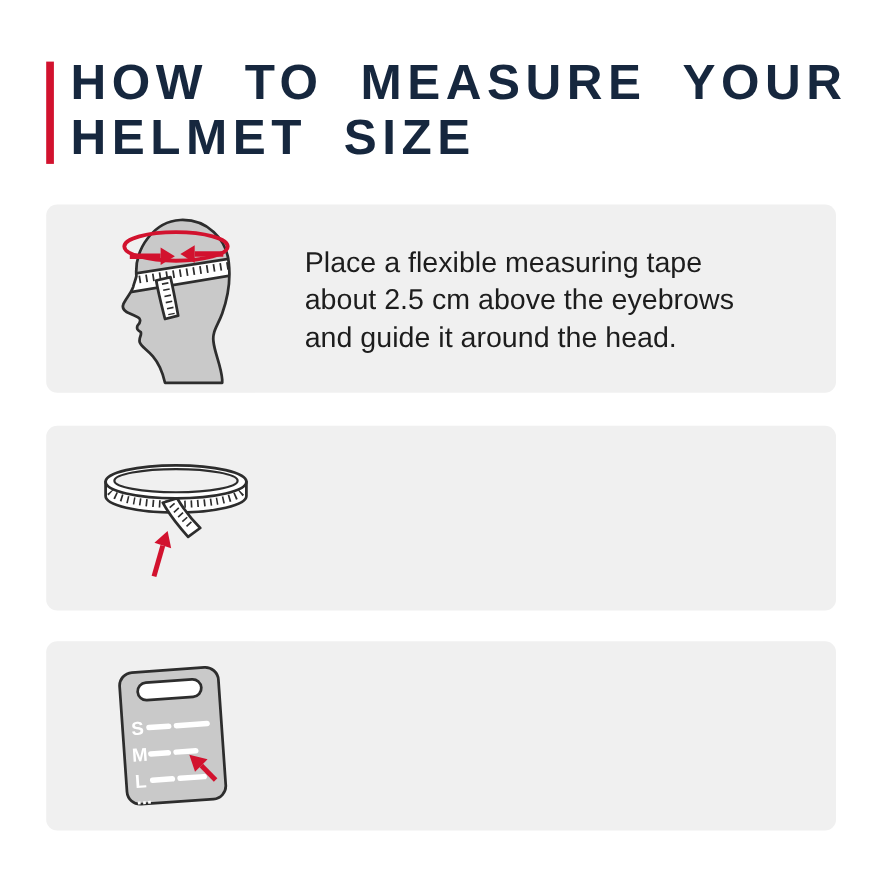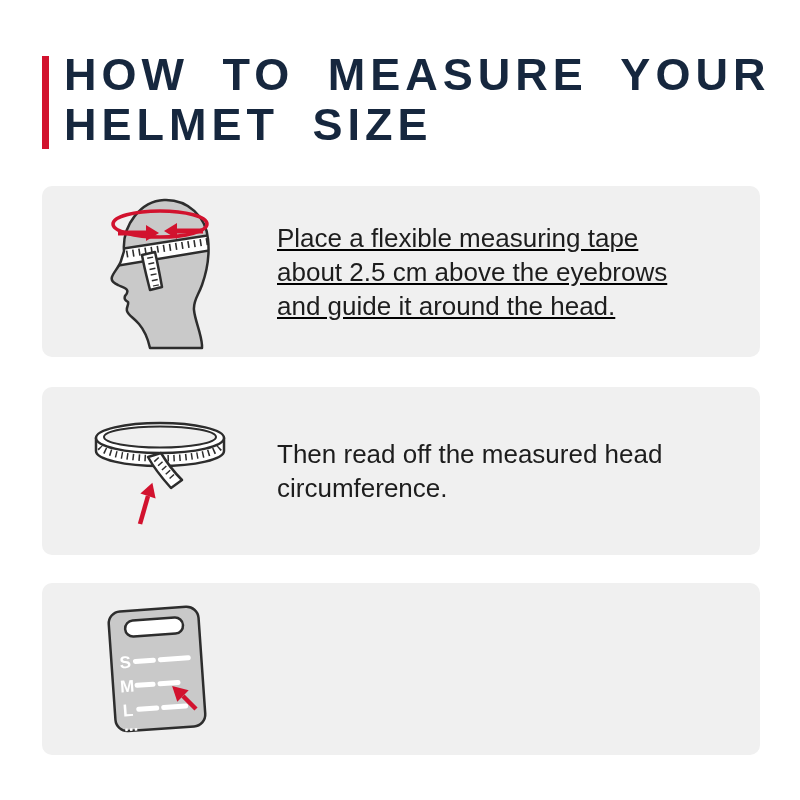--- a/index.html
+++ b/index.html
@@ -27,21 +27,21 @@
     white-space: pre-line;
   }
 
   
   .card {
     position: absolute; left: 42px; width: 718px;
     background: var(--card-bg, #f0f0f0);
     border-radius: 10px;
     display: flex; align-items: center;
   }
-  .card-1 { top: 186px; height: 171px; text-decoration: underline; }
+  .card-1 { top: 186px; height: 171px; }
   .card-2 { top: 387px; height: 168px; }
   .card-3 { top: 583px; height: 172px; }
 
   .icon-box {
     width: 235px; flex: 0 0 auto;
     display: flex; justify-content: center; align-items: center;
   }
   .step-text {
     margin: 0; padding-right: 28px; flex: 1;
     font-size: 26px; line-height: 34px;
@@ -126,22 +126,20 @@
 
         <path class="ticks" d="M 10 35 A 61 14 0 0 0 130 35" stroke-width="6.5" stroke-dasharray="1.5 4.3"></path>
 
         <path class="white-fill outline" d="M 58 45 L 71 41 C 77 51, 84 60, 92 68 L 81 76 C 72 66, 64 56, 58 45 Z"></path>
         <path class="ticks" d="M 66 47 L 85 68" stroke-width="6" stroke-dasharray="1.5 4.2"></path>
 
         <line x1="50" y1="112" x2="58" y2="84" stroke="var(--accent-red, #d2122e)" stroke-width="4.5"></line>
         <polygon class="red" points="62.4,70.7 65.6,86.5 50.4,81.5"></polygon>
       </svg>
     </div>
-    <p class="step-text">Then read off the measured head
-circumference.</p>
   </section>
 
   <section class="card card-3">
     <div class="icon-box">
       <svg width="120" height="136" viewBox="0 0 120 136">
         <g transform="rotate(-4 56 68)">
           <rect class="gray-fill outline" x="12" y="8" width="90" height="120" rx="12"></rect>
           <rect class="white-fill outline" x="28" y="18" width="58" height="16" rx="8"></rect>
           <text class="size-letter" x="20" y="65">S</text>
           <line class="dash" x1="36" y1="59" x2="54" y2="59"></line>

